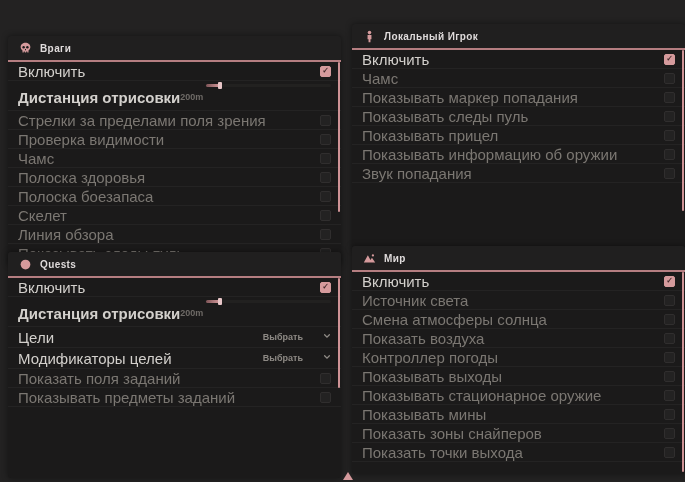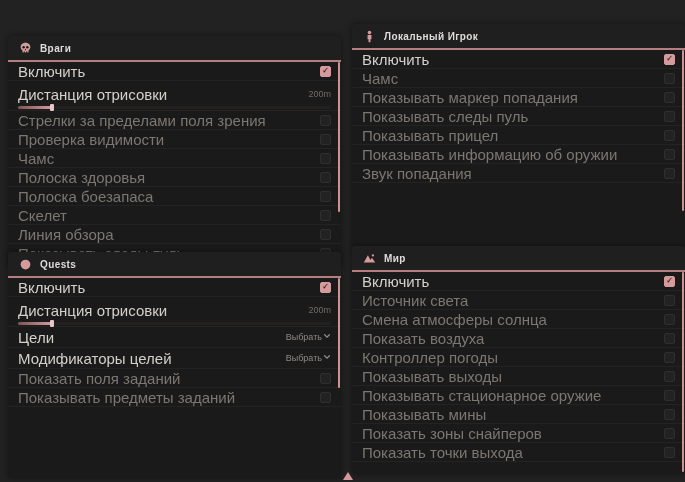--- a/index.html
+++ b/index.html
@@ -34,29 +34,29 @@
   .lbl.bright{color:#d3d0cc;}
   .cb{
     width:11px;height:11px;border-radius:2px;box-sizing:border-box;flex:0 0 auto;
     background:#232222;border:1px solid #302e2e;
     display:flex;align-items:center;justify-content:center;
   }
   .cb.checked{background:#d59a9c;border-color:#d59a9c;}
   .cb.checked::after{content:"✓";font-size:8px;line-height:1;color:#43292b;font-weight:bold;}
   .slider-row{
     height:30px;border-bottom:1px solid #242323;padding:3px 10px 0 10px;box-sizing:border-box;
-    display:flex;flex-direction:column;justify-content:center;gap:3px;
+    display:flex;flex-direction:row;justify-content:center;gap:3px;font-weight:bold;
   }
   .slider-line{display:flex;align-items:center;justify-content:space-between;}
   .slider-val{font-size:9px;color:#6e6a66;}
   .slider-track{position:relative;height:3px;width:100%;background:#222120;border-radius:2px;}
   .slider-fill{position:absolute;left:0;top:0;height:3px;border-radius:2px;
     background:linear-gradient(90deg,#7e5457,#d59a9c);}
   .slider-handle{position:absolute;top:-2px;width:4px;height:7px;background:#e8c6c8;border-radius:1px;}
-  .dd{display:flex;align-items:flex-start;gap:1px;}
+  .dd{display:flex;align-items:flex-start;gap:20px;font-weight:bold;}
   .dd-val{font-size:9px;color:#8d8984;}
   .dd svg{width:8px;height:8px;color:#8d8984;display:block;}
   .scroll-thumb{position:absolute;right:1px;width:2px;background:#cf9396;border-radius:1px;}
   .cursor-tri{
     position:absolute;left:343px;top:472px;width:0;height:0;
     border-left:5px solid transparent;border-right:5px solid transparent;
     border-bottom:8px solid #d5999c;
   }
 </style>
 </head>

